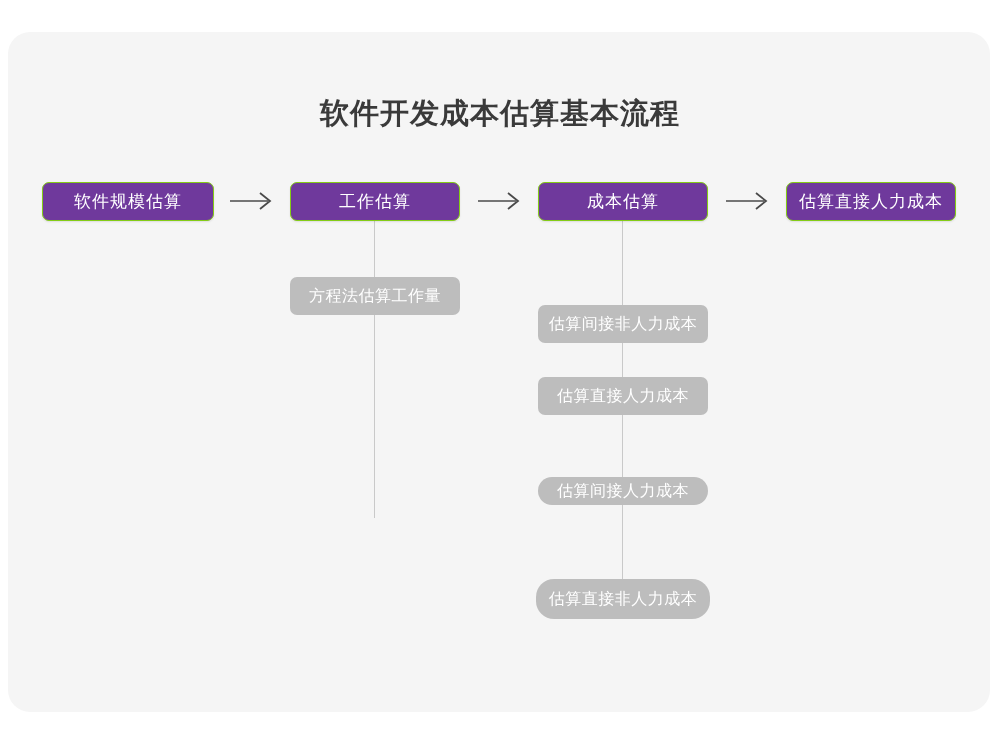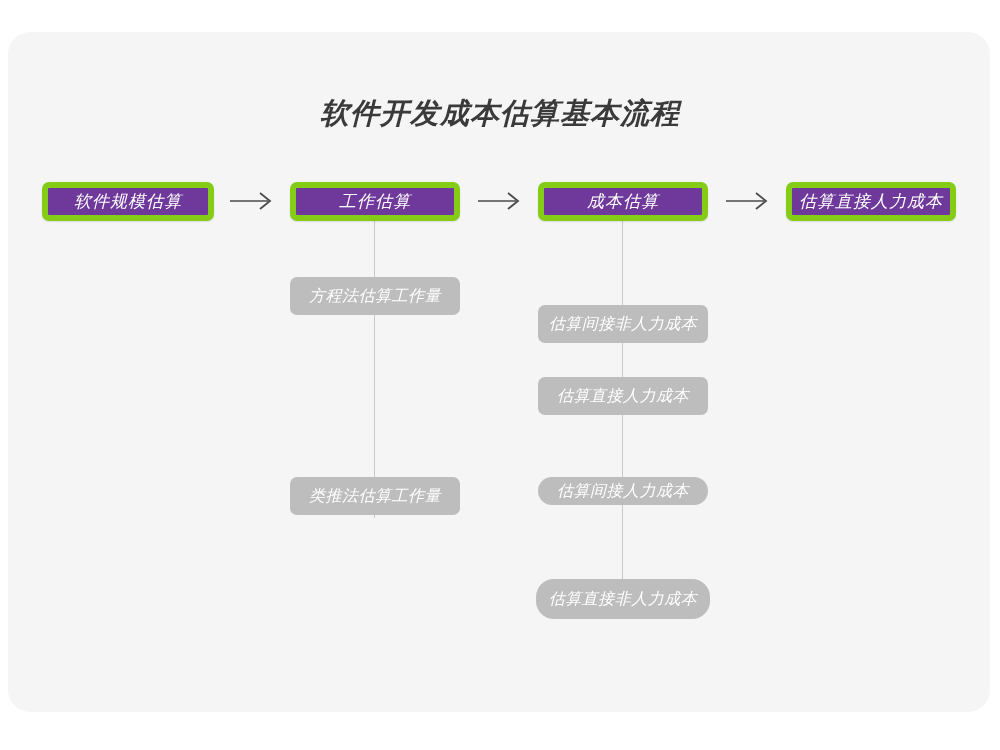--- a/index.html
+++ b/index.html
@@ -13,21 +13,20 @@
     font-family: "Liberation Sans", "DejaVu Sans", sans-serif;
     overflow: hidden;
   }
 
   
   #canvas {
     position: relative;
     width: 1000px;
     height: 750px;
     background: #ffffff;
-    font-style: italic;
   }
   #card {
     position: absolute;
     left: 8px;
     top: 32px;
     width: 982px;
     height: 680px;
     background: #f5f5f5;
     border-radius: 22px;
   }
@@ -54,21 +53,21 @@
     display: flex;
     align-items: center;
     justify-content: center;
     border-radius: 7px;
     color: #ffffff;
     white-space: nowrap;
     text-align: center;
   }
   .node.primary {
     background: #6f399c;
-    border: 6px solid #84cc16;
+    border: 1px solid #84cc16;
     font-size: 17px;
     letter-spacing: 1px;
     box-shadow: 0 1px 2px rgba(0,0,0,0.10);
   }
   .node.secondary {
     background: #bdbdbd;
     font-size: 16px;
     letter-spacing: 0.5px;
   }
 
@@ -127,23 +126,20 @@
 
   <div class="node primary" style="left:786px; top:182px; width:170px; height:39px;">
     <span>估算直接人力成本</span>
   </div>
 
   <div class="node secondary" style="left:290px; top:277px; width:170px; height:38px;">
     <span>方程法估算工作量</span>
   </div>
 
 
-  <div class="node secondary" style="left:290px; top:477px; width:170px; height:38px;">
-    <span>类推法估算工作量</span>
-  </div>
 
   <div class="node secondary" style="left:538px; top:277px; width:170px; height:38px;margin-top:28px;">
     <span>估算间接非人力成本</span>
   </div>
 
   <div class="node secondary" style="left:538px; top:377px; width:170px; height:38px;">
     <span>估算直接人力成本</span>
   </div>
 
   <div class="node secondary" style="left:538px; top:477px; width:170px; height:28px;border-radius:16px;">

